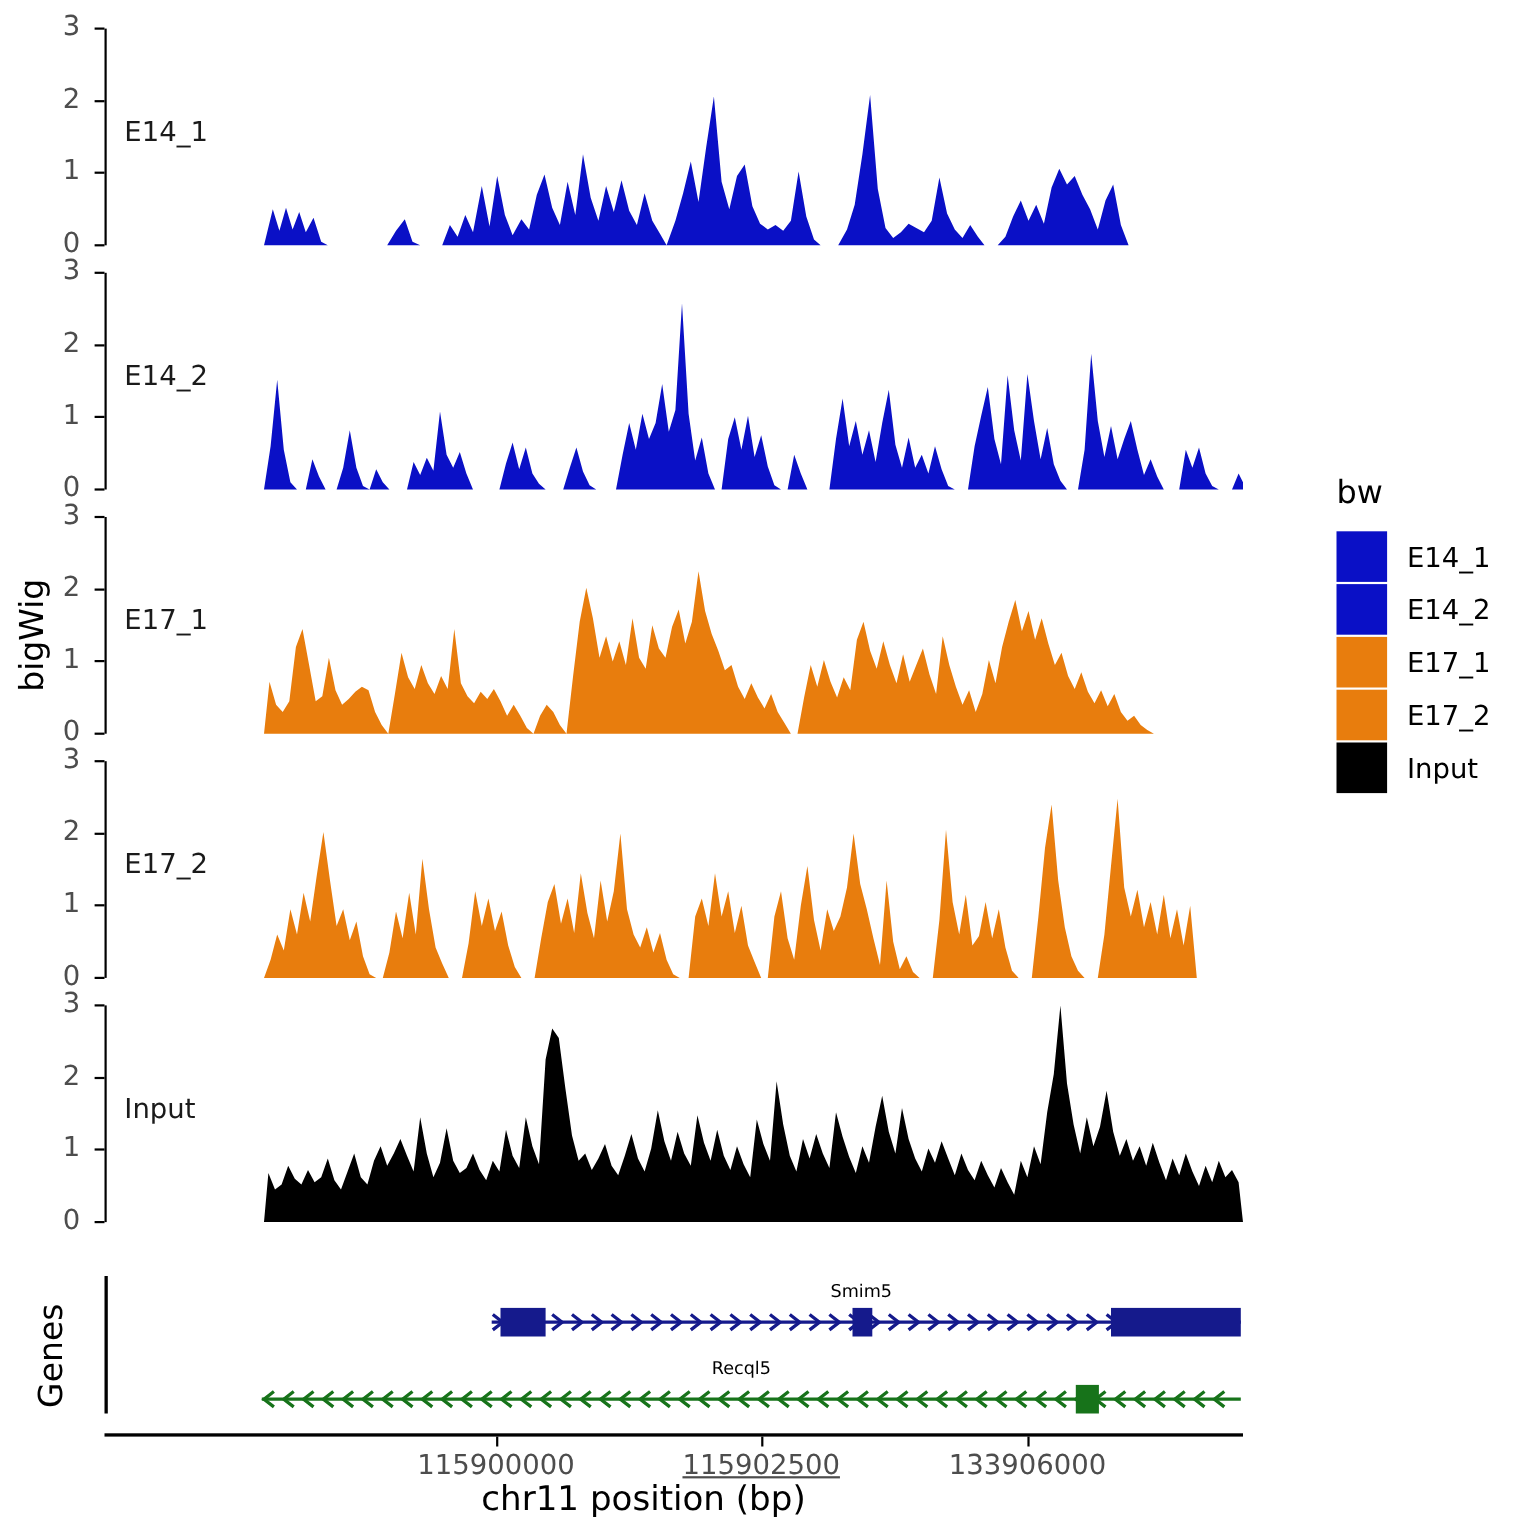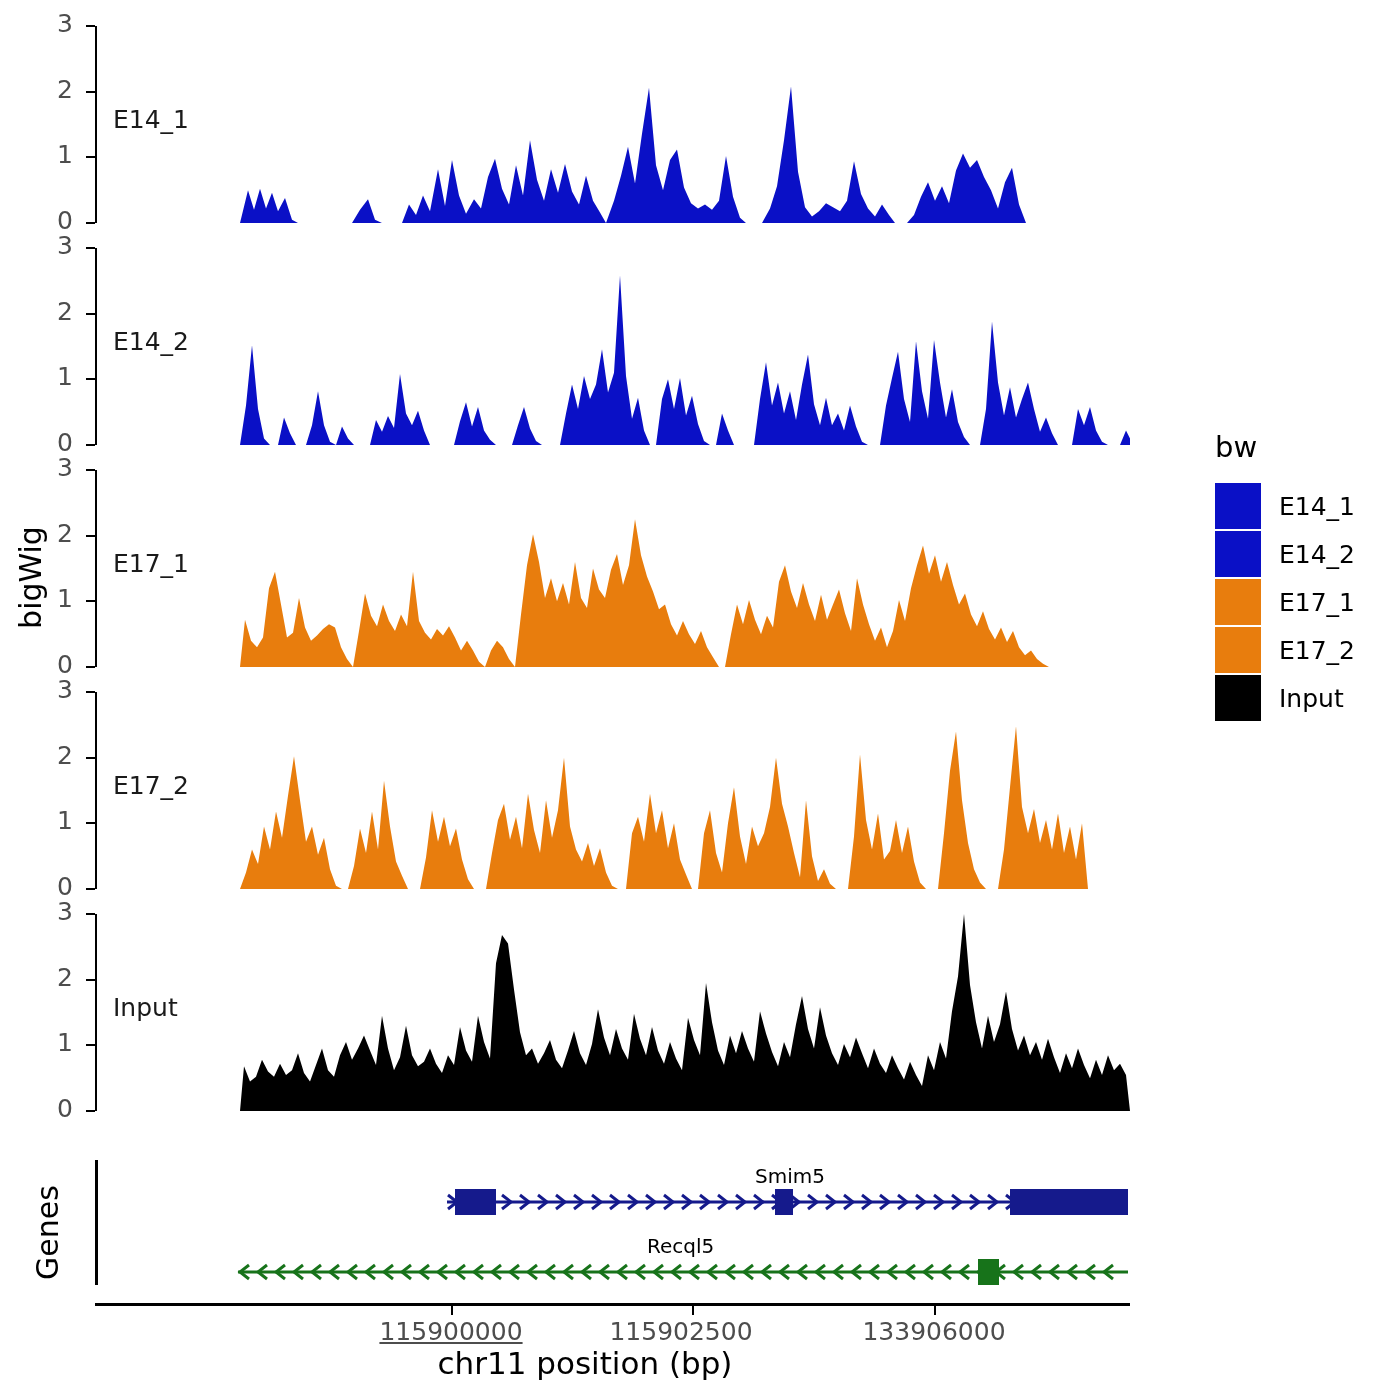--- a/index.html
+++ b/index.html
@@ -46,21 +46,21 @@
     position:absolute;
     font-size:25px;color:#1a1a1a;
     white-space:nowrap;
   }
   .plotsvg{position:absolute;left:2px;top:0;display:block;}
 
   
   #gene-panel{position:absolute;left:95px;top:1160px;width:1035px;height:145px;}
   #gene-panel .vaxis{position:absolute;left:0;top:0;width:3px;height:125px;background:#000;}
   .genelabel{
-    position:absolute;font-size:20px;color:#000;white-space:nowrap;
+    position:absolute;font-size:16px;color:#000;white-space:nowrap;
   }
 
   
   #xaxis{position:absolute;left:95px;top:1303px;width:1035px;height:60px;}
   #xaxis .axline{position:absolute;left:0;top:0;width:1035px;height:3px;background:#000;}
   #xaxis .xtick{position:absolute;top:3px;width:2px;height:9px;background:#000;}
   #xaxis .xlabel{
     position:absolute;top:14px;font-size:25px;color:#4d4d4d;
     text-align:center;width:220px;white-space:nowrap;
   }
@@ -256,23 +256,23 @@
         <path d="M1018,105 L1009,112 L1018,119" fill="none" stroke="#17731A" stroke-width="3"></path>
         <rect x="883" y="99" width="21" height="26" fill="#17731A"></rect>
       </svg>
     <div class="genelabel" id="lbl-gene-0" style="left: 660px; top: 4px;">Smim5</div>
     <div class="genelabel" id="lbl-gene-1" style="left: 552px; top: 74px;">Recql5</div>
   </div>
 
   <div id="xaxis">
     <div class="axline"></div>
   <div class="xtick" style="left: 356px;"></div>
-      <div class="xlabel" style="left: 246px; text-decoration: underline;">115900000</div>
+      <div class="xlabel" style="left: 246px;">115900000</div>
       <div class="xtick" style="left: 597px;"></div>
-      <div class="xlabel" style="left: 476px;">115902500</div>
+      <div class="xlabel" style="left: 487px; text-decoration: underline;">115902500</div>
       <div class="xtick" style="left: 839px;"></div>
       <div class="xlabel" style="left: 729px;">133906000</div>
     </div>
 
   <div id="legend">
     <div class="legend-title">bw</div>
     <div id="legend-items">
         <div class="legend-row">
           <div class="legend-key" style="background: rgb(10, 16, 198);"></div>
           <div class="legend-label">E14_1</div>

